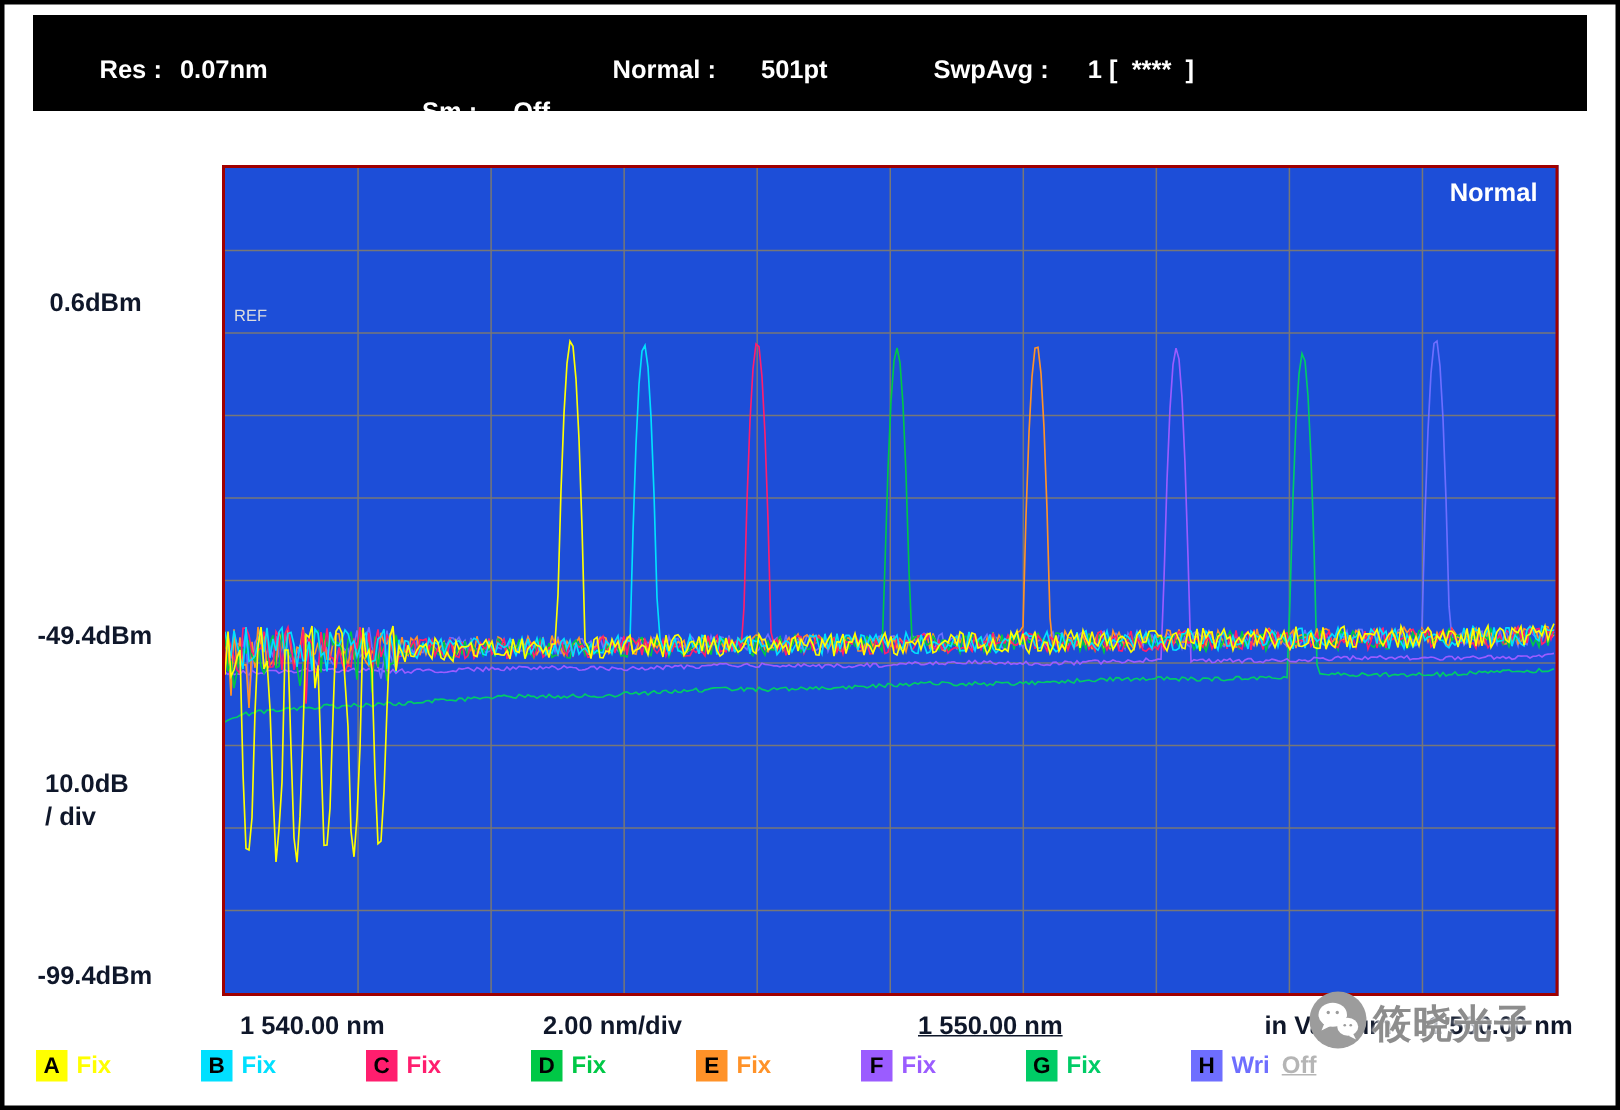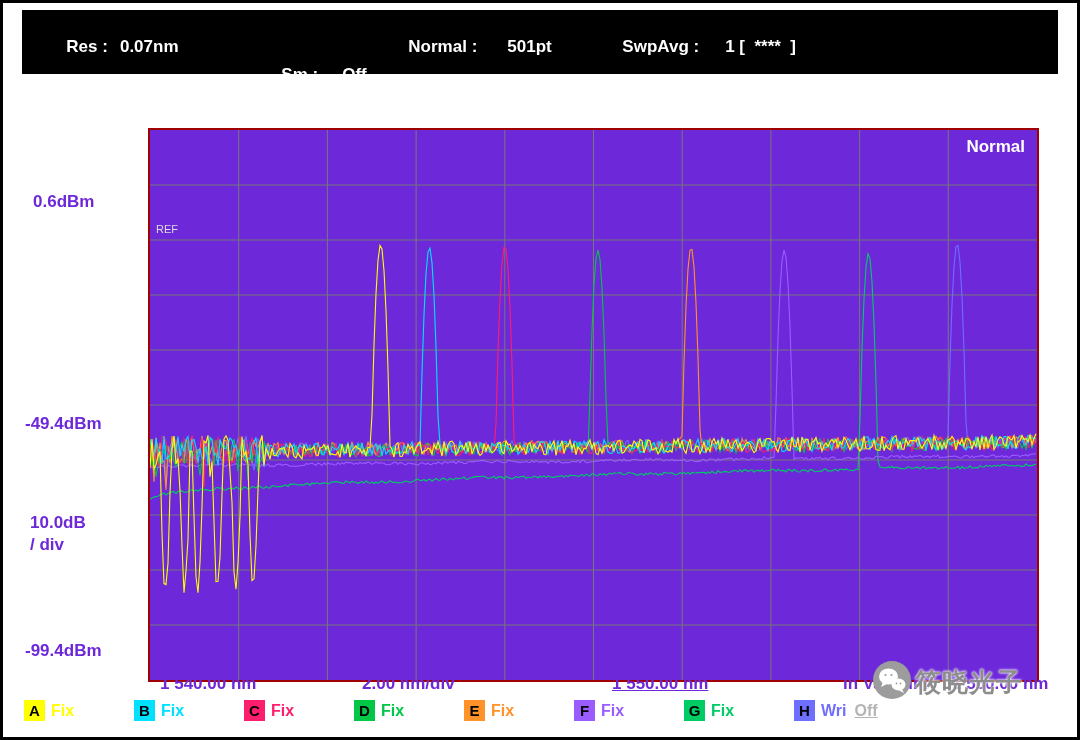--- a/index.html
+++ b/index.html
@@ -16,33 +16,33 @@
   .hitem{position:absolute;white-space:pre;}
   .hitem .val{display:inline-block;}
   #h-res{left:16px;top:7px;}      #h-res .val{margin-left:12px;}
   #h-smplg{left:358px;top:7px;}   #h-smplg .val{margin-left:30px;}
   #h-swpavg{left:572px;top:7px;}  #h-swpavg .val{margin-left:26px;}
   #h-vbw{left:16px;top:35px;}     #h-vbw .val{margin-left:18px;}
   #h-sm{left:231px;top:35px;}     #h-sm .val{margin-left:24px;}
   #h-intvl{left:412px;top:35px;}  #h-intvl .val{margin-left:22px;}
   
   .plot{
-    position:absolute;left:145px;top:125px;width:887px;height:550px;
-    background:#6d28d9;border:2px solid #a00000;
+    position:absolute;left:145px;top:107px;width:887px;height:550px;
+    background:#1d4ed8;border:2px solid #a00000;
   }
   .plot svg{position:absolute;left:0;top:0;}
   .mode-label{
     position:absolute;right:12px;top:7px;color:#fff;
     font-weight:bold;font-size:17px;
   }
   .ref-label{
     position:absolute;left:6px;top:93px;color:#ddd;font-size:11px;
   }
   
-  .axlab{position:absolute;font-weight:bold;font-size:17px;color:#6d28d9;white-space:pre;}
+  .axlab{position:absolute;font-weight:bold;font-size:17px;color:#0f172a;white-space:pre;}
   #y-ref{left:30px;top:189px;}
   #y-mid{left:22px;top:411px;}
   #y-scale1{left:27px;top:510px;}
   #y-scale2{left:27px;top:532px;}
   #y-bottom{left:22px;top:638px;text-align:right;}
   #x-start{left:109px;top:671px;margin-left:48px;}
   #x-div{left:359px;top:671px;}
   #x-center{left:609px;top:671px;text-decoration:underline;}
   #x-vac{left:840px;top:671px;}
   #x-end{left:949px;top:671px;}

